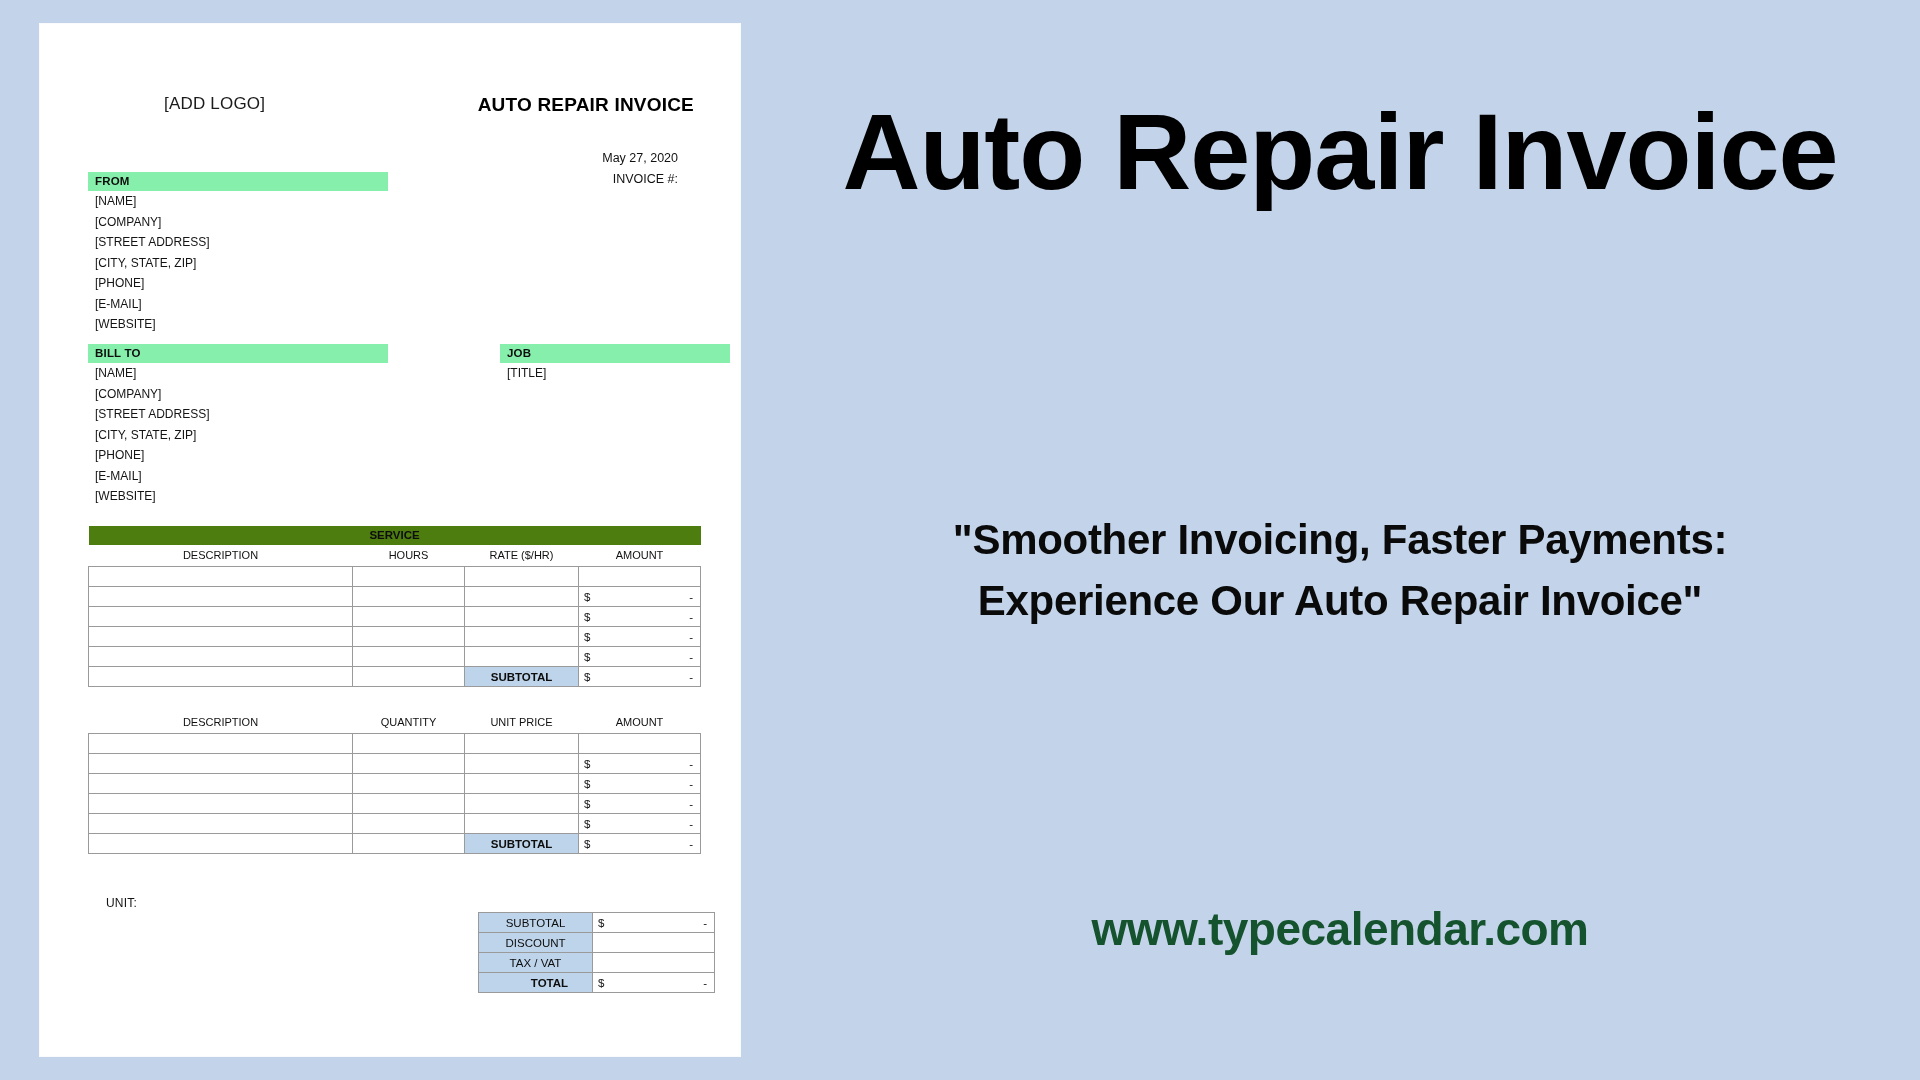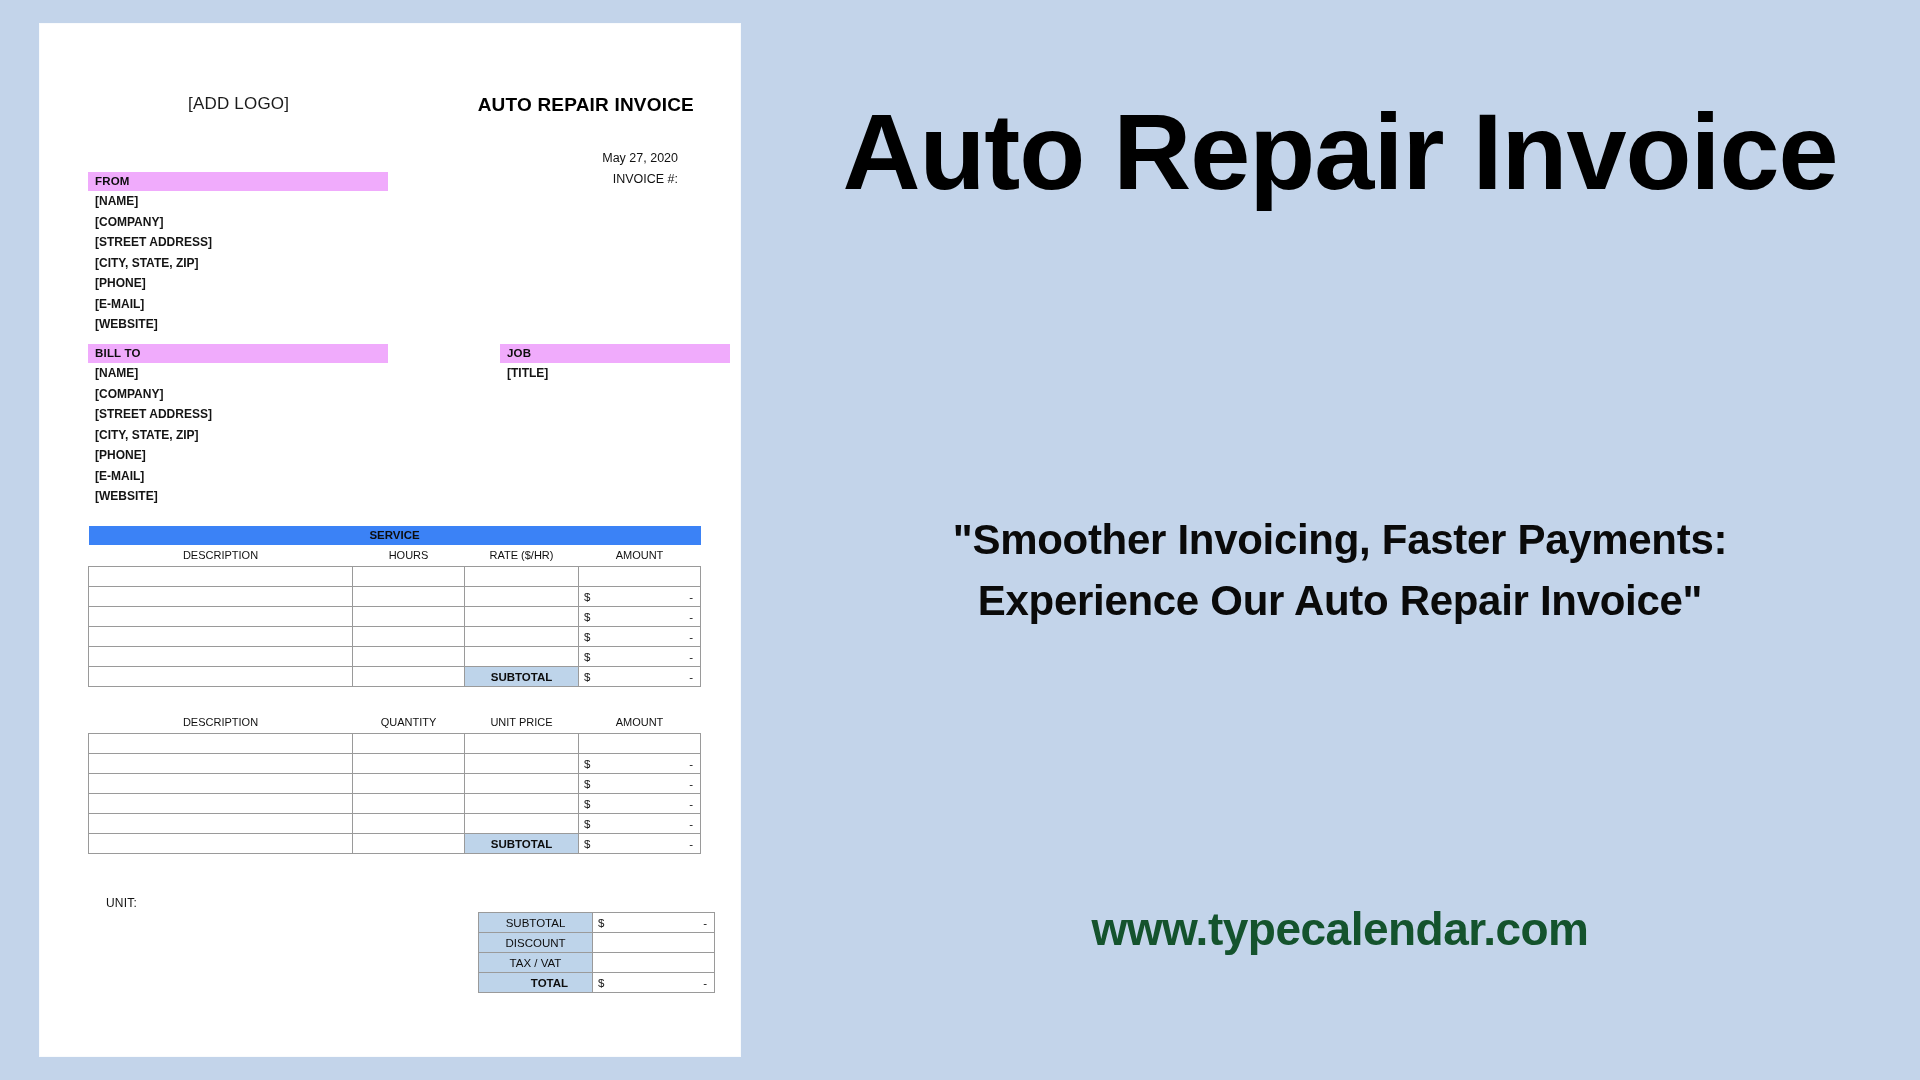--- a/index.html
+++ b/index.html
@@ -40,21 +40,21 @@
   .doc-head {
     display: flex;
     align-items: flex-start;
     justify-content: space-between;
     height: 46px;
   }
   .add-logo {
     font-size: 17px;
     color: #1b1b1b;
     letter-spacing: .2px;
-    margin-left: 100px;
+    margin-left: 76px;
   }
   .doc-title {
     font-size: 19px;
     font-weight: bold;
     color: #000;
     letter-spacing: .2px;
     margin-right: 4px;
   }
 
   .meta-block {
@@ -63,57 +63,56 @@
     margin-right: 20px;
   }
   .meta-line {
     font-size: 12.5px;
     color: #111;
     line-height: 21px;
   }
 
   
   .bar {
-    background: #f0abfc;
+    background: #86efac;
     font-size: 11.5px;
     font-weight: bold;
     color: #0d0d0d;
     padding: 3px 7px 4px 7px;
     letter-spacing: .2px;
   }
 
   .party {
     margin-top: -2px;
   }
   .party .line {
     font-size: 12px;
     color: #141414;
     line-height: 20.5px;
     padding-left: 7px;
-    font-weight: bold;
   }
 
   .from-block { position: absolute; left: 48px; top: 150px; width: 300px; }
   .billto-block { position: absolute; left: 48px; top: 322px; width: 300px; }
   .job-block { position: absolute; left: 412px; top: 322px; width: 230px; margin-left: 48px; }
 
   
   .tbl-wrap { position: absolute; left: 48px; right: 42px; }
   table.items {
     width: 612px;
     border-collapse: collapse;
     table-layout: fixed;
   }
   table.items col.c-desc  { width: 264px; }
   table.items col.c-mid   { width: 112px; }
   table.items col.c-rate  { width: 114px; }
   table.items col.c-amt   { width: 122px; }
 
   table.items th.sectionbar {
-    background: #3b82f6;
+    background: #4d7c0f;
     font-size: 11.5px;
     font-weight: bold;
     color: #0d0d0d;
     text-align: center;
     padding: 3px 0 4px 0;
     border: none;
   }
   table.items th.colhead {
     font-size: 11px;
     font-weight: normal;

